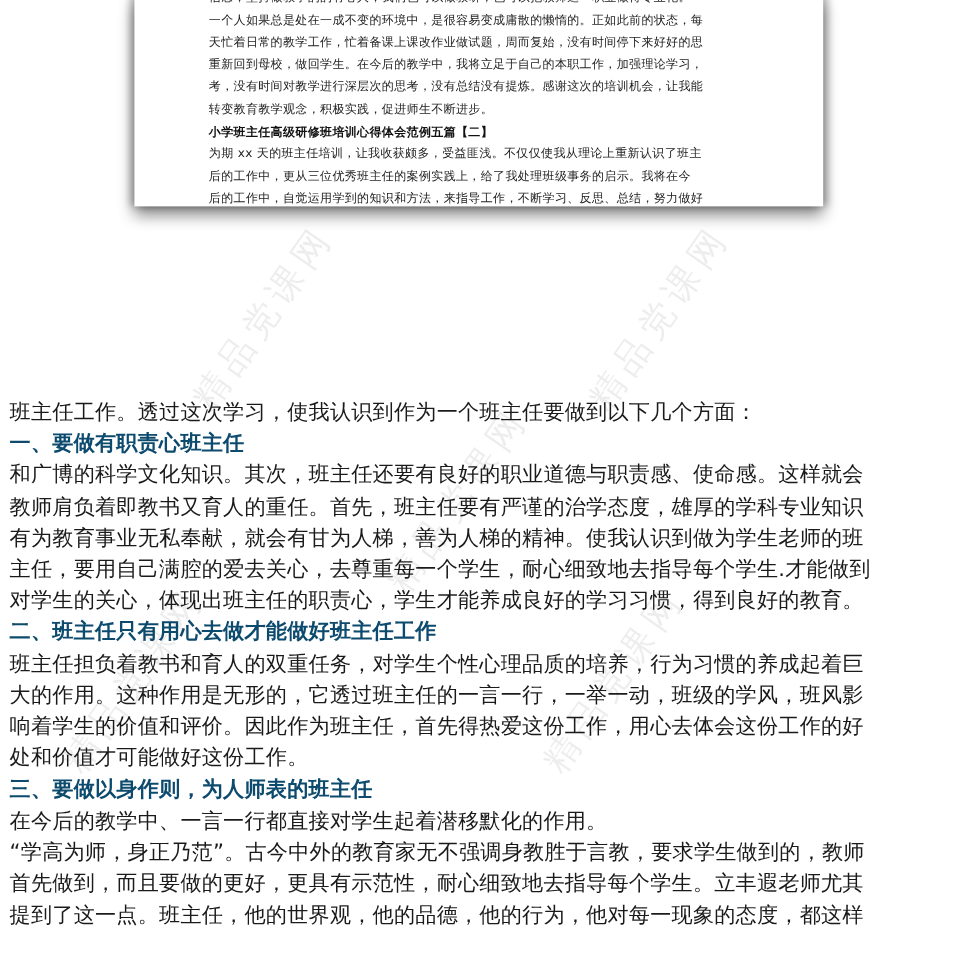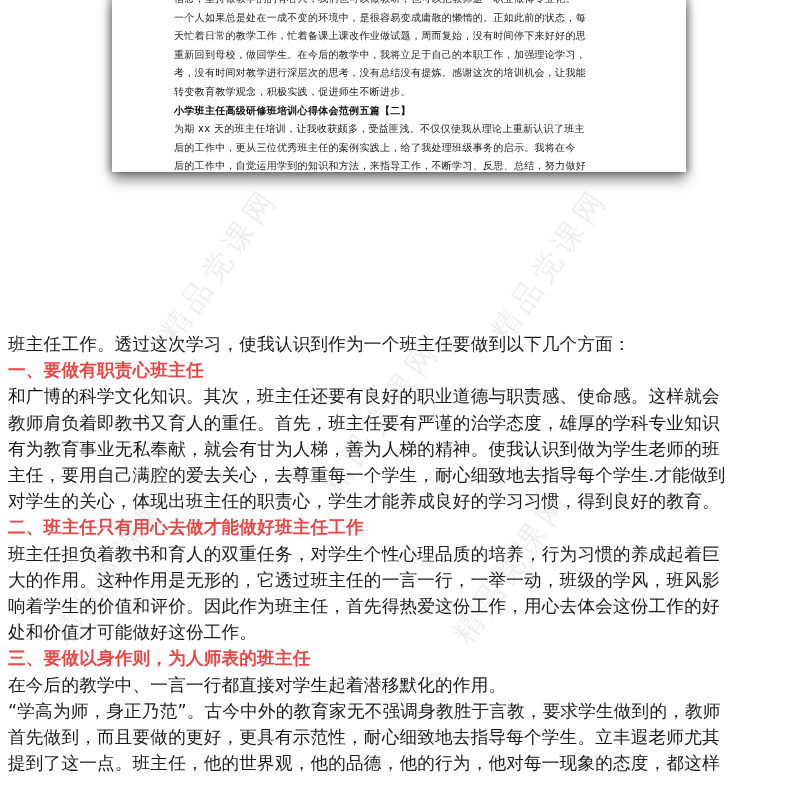--- a/index.html
+++ b/index.html
@@ -53,21 +53,21 @@
     .body-text p {
       margin: 0;
       font-size: 17.6px;
       line-height: 26.2px;
       color: #1a1a1a;
       white-space: nowrap;
       letter-spacing: 0.2px;
     }
     .body-text .section-heading {
       font-weight: bold;
-      color: #ef4444;
+      color: #0c4a6e;
     }
     
     .watermark {
       position: absolute;
       font-size: 30px;
       color: rgba(0,0,0,0.07);
       transform: rotate(-55deg);
       transform-origin: left center;
       white-space: nowrap;
       pointer-events: none;

